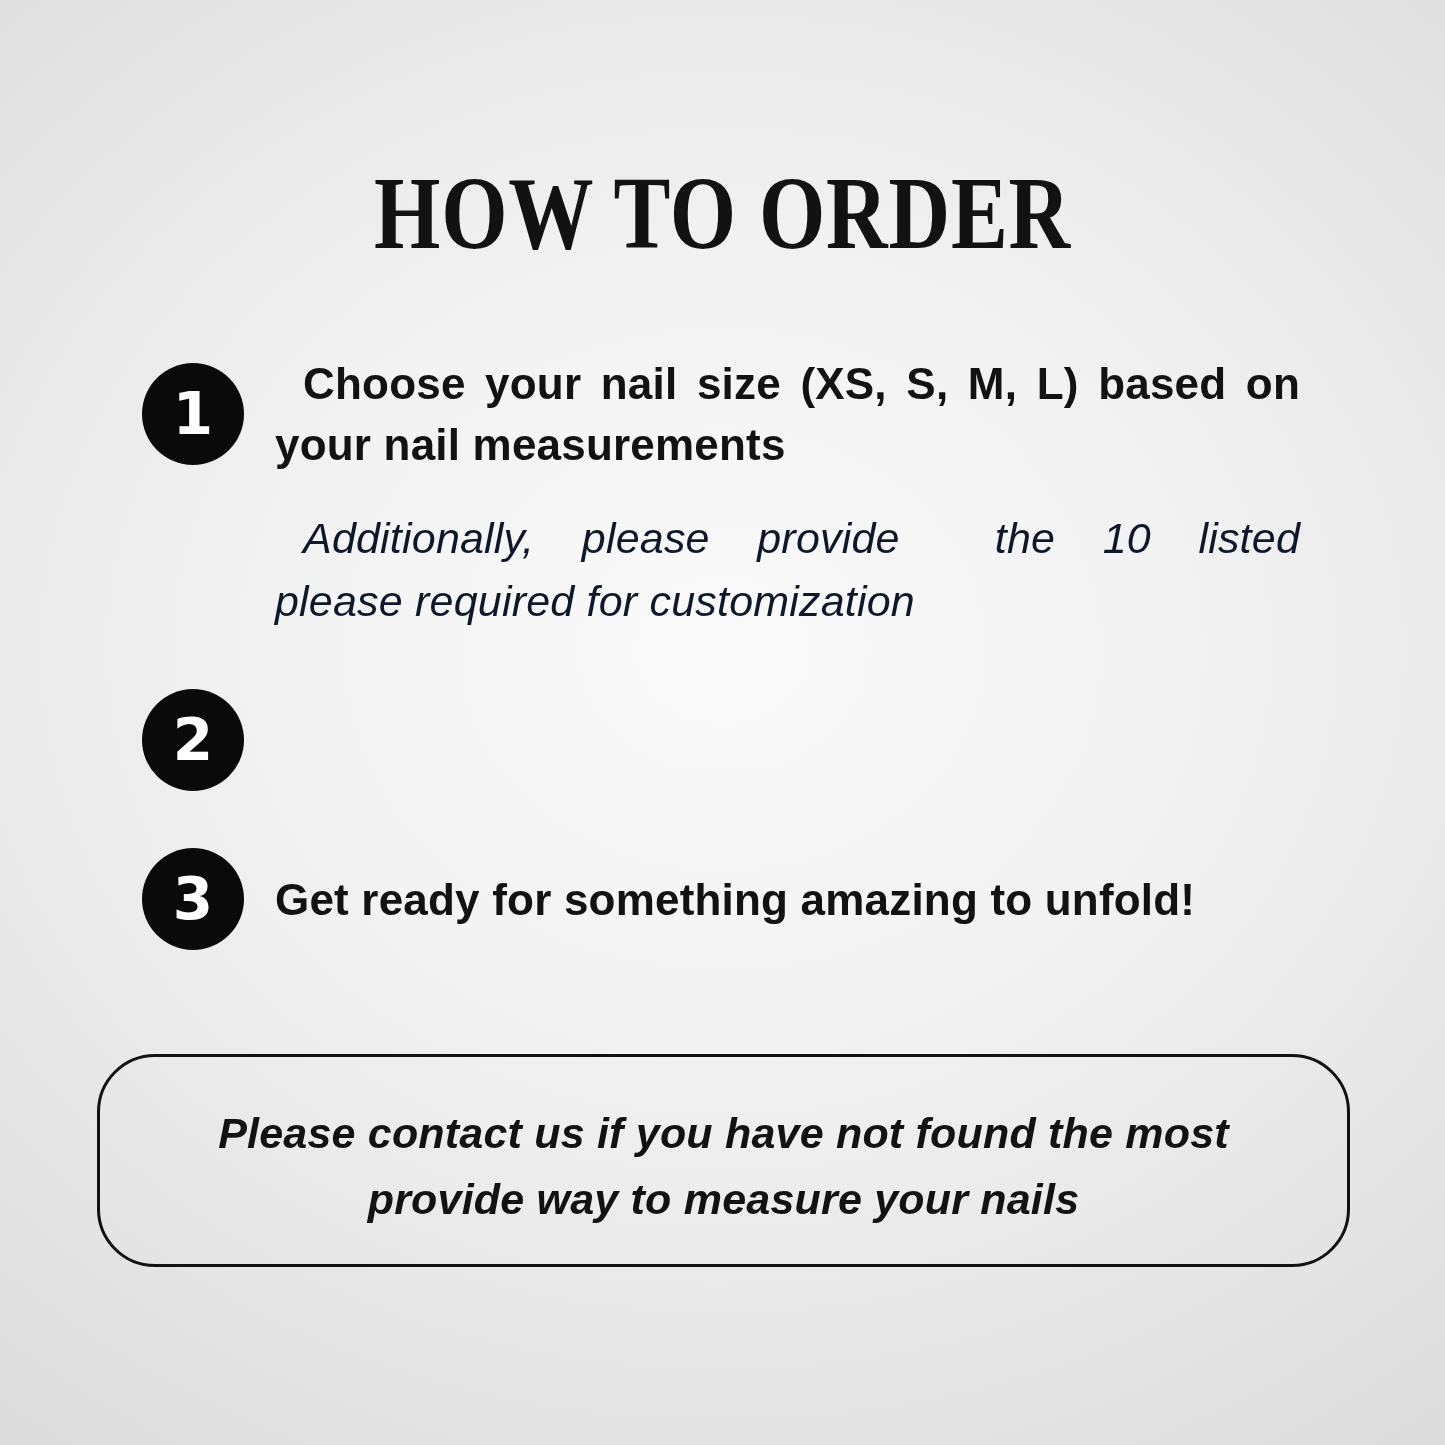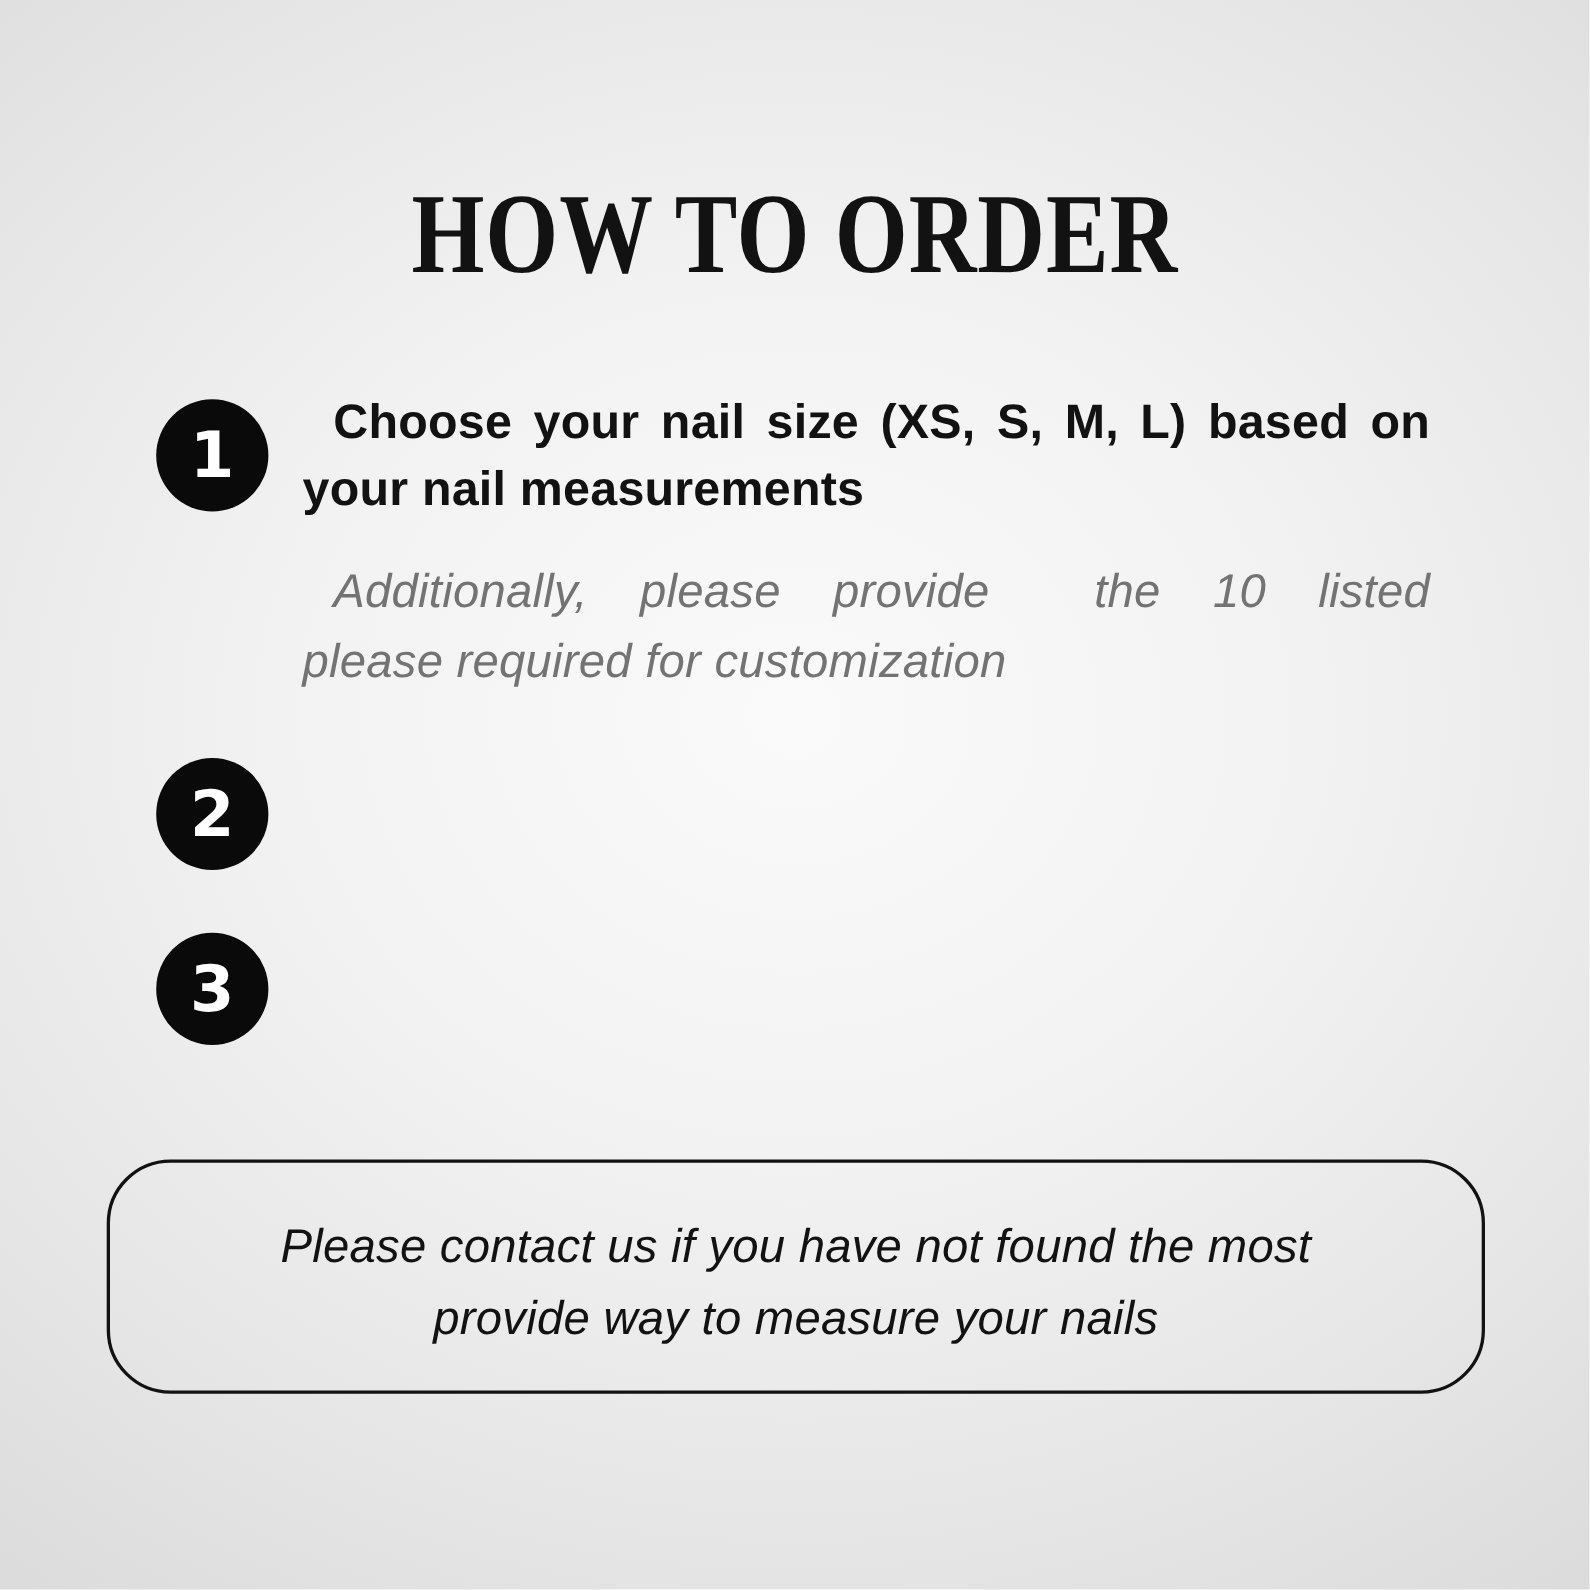--- a/index.html
+++ b/index.html
@@ -72,40 +72,40 @@
     text-align: justify;
     text-align-last: justify;
     margin-left: 28px;
   }
   .step-note {
     margin: 32px 0 0 133px;
     font-style: italic;
     font-weight: 400;
     font-size: 43px;
     line-height: 63px;
-    color: #737373;
+    color: #0f172a;
     letter-spacing: 0.2px;
   }
   .step-2 { margin-top: 56px; }
   .step-3 { margin-top: 57px; }
   
   .footer-box {
     margin: 104px 95px 0 97px;
     height: 213px;
     border: 3px solid #121212;
     border-radius: 58px;
     display: flex;
     flex-direction: column;
     align-items: center;
     justify-content: center;
     padding-top: 10px;
   }
   .footer-line {
     font-style: italic;
-    font-weight: 400;
+    font-weight: 700;
     font-size: 43px;
     line-height: 66px;
     text-align: center;
     letter-spacing: 0.2px;
     color: #121212;
   }
 </style>
 </head>
 <body>
 
@@ -133,20 +133,23 @@
     <div class="step-row step-2">
       <div class="badge">
         <span>2</span>
       </div>
     </div>
 
     <div class="step-row step-3">
       <div class="badge">
         <span>3</span>
       </div>
+      <div class="step-text">
+        <div>Get ready for something amazing to unfold!</div>
+      </div>
     </div>
 
   </div>
 
   <div class="footer-box">
     <div class="footer-line">Please contact us if you have not found the most</div>
     <div class="footer-line">provide way to measure your nails</div>
   </div>
 
 </div>

